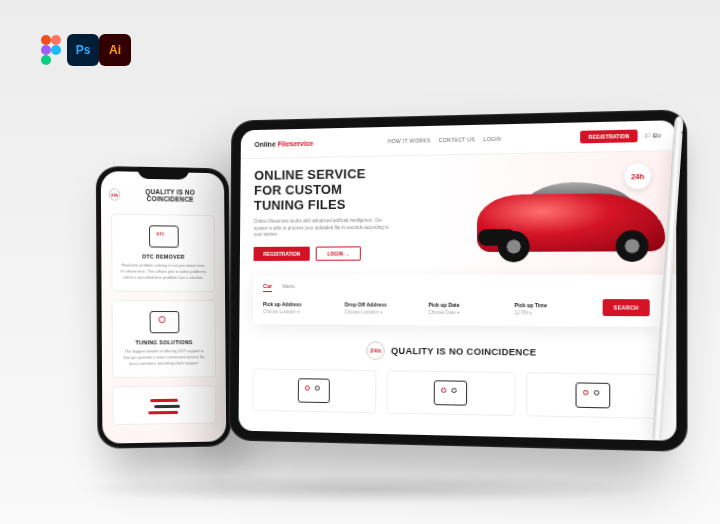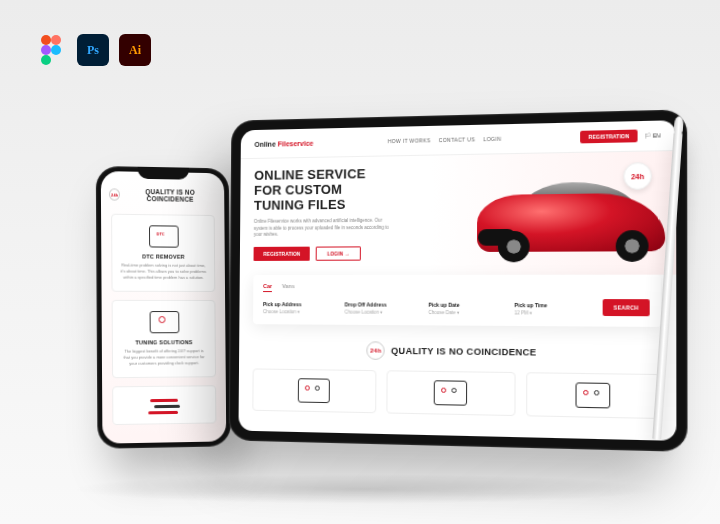--- a/index.html
+++ b/index.html
@@ -3,21 +3,21 @@
 <meta charset="utf-8">
 <style>
   * { box-sizing: border-box; margin: 0; padding: 0; }
   html, body { width: 720px; height: 524px; overflow: hidden; }
   body {
     font-family: -apple-system, Helvetica, Arial, sans-serif;
     background: linear-gradient(180deg, #ececec 0%, #f4f4f4 60%, #f9f9f9 100%);
     position: relative;
   }
   
-  .app-icons { position: absolute; top: 34px; left: 35px; display: flex; gap: 10px; font-family: Liberation Serif, serif; }
+  .app-icons { position: absolute; top: 34px; left: 35px; display: flex; gap: 0; }
   .app-icon { width: 32px; height: 32px; border-radius: 6px; display:flex; align-items:center; justify-content:center; font-size:12px; font-weight:700; color:#fff; }
   .icon-figma { background:none; border-radius:0; }
   .figma-glyph { position:relative; width:20px; height:30px; }
   .figma-glyph span { position:absolute; width:10px; height:10px; border-radius:50%; }
   .fg1{top:0;left:0;background:#f24e1e;border-radius:5px 0 0 5px/5px 5px 5px 5px;}
   .fg2{top:0;left:10px;background:#ff7262;border-radius:0 5px 5px 0;}
   .fg3{top:10px;left:0;background:#a259ff;border-radius:5px 0 0 5px;}
   .fg4{top:10px;left:10px;background:#1abcfe;}
   .fg5{top:20px;left:0;background:#0acf83;border-radius:5px;}
   .icon-ps { background:#001e36; color:#31a8ff; }

